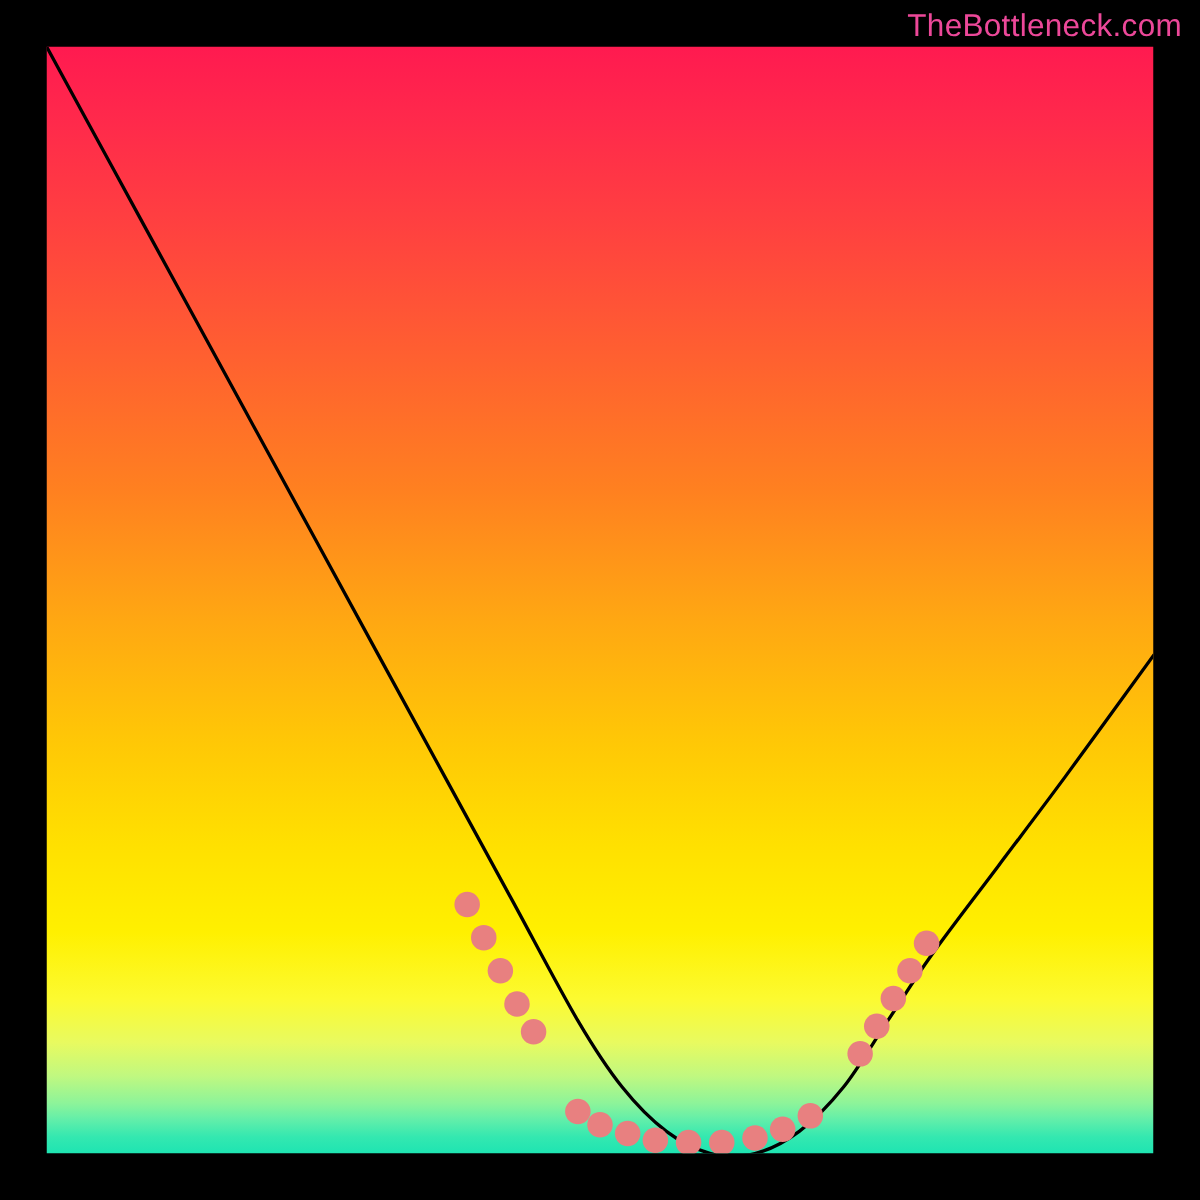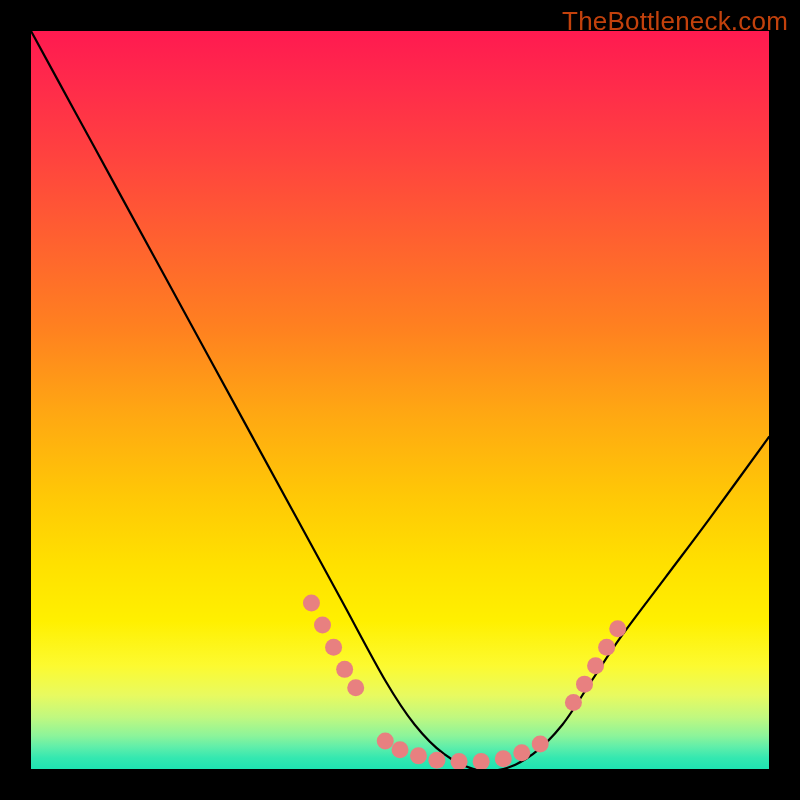--- a/index.html
+++ b/index.html
@@ -55,23 +55,23 @@
     position: absolute;
     left: 0;
     top: 0;
     width: 738px;
     height: 738px;
   }
   .watermark {
     position: absolute;
     top: 6px;
     right: 12px;
-    font-size: 26px;
+    font-size: 21px;
     font-weight: 500;
-    color: #c2410c;
+    color: #ec4899;
     letter-spacing: 0.2px;
   }
 </style>
 </head>
 <body>
 
 <div class="frame">
   <div class="plot">
     <div class="gradient"></div>
     <svg class="curve-svg" viewBox="0 0 738 738" preserveAspectRatio="none">

